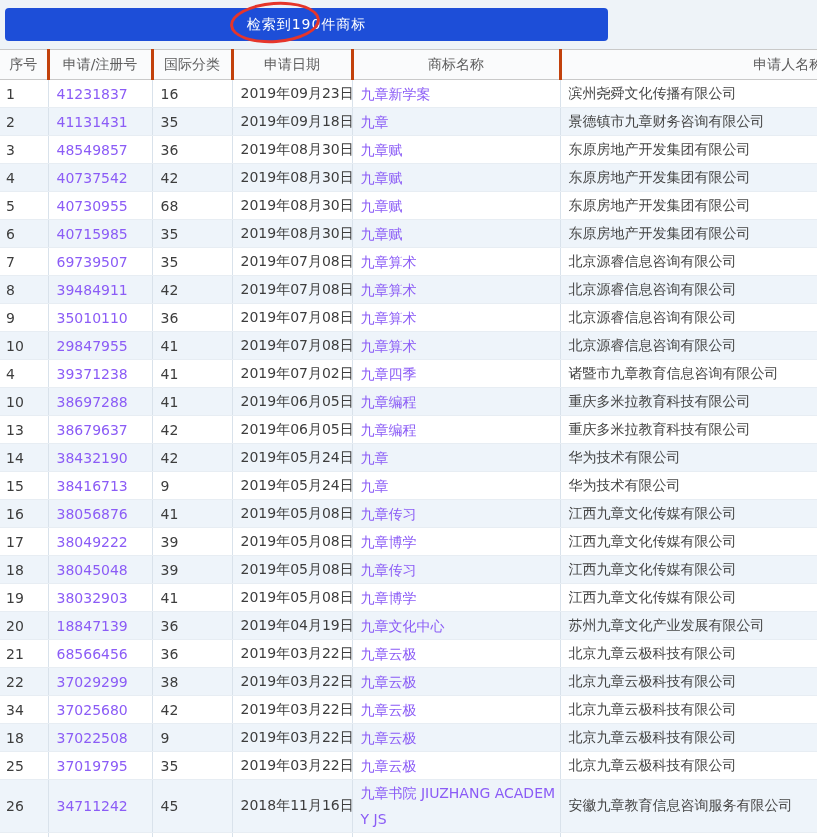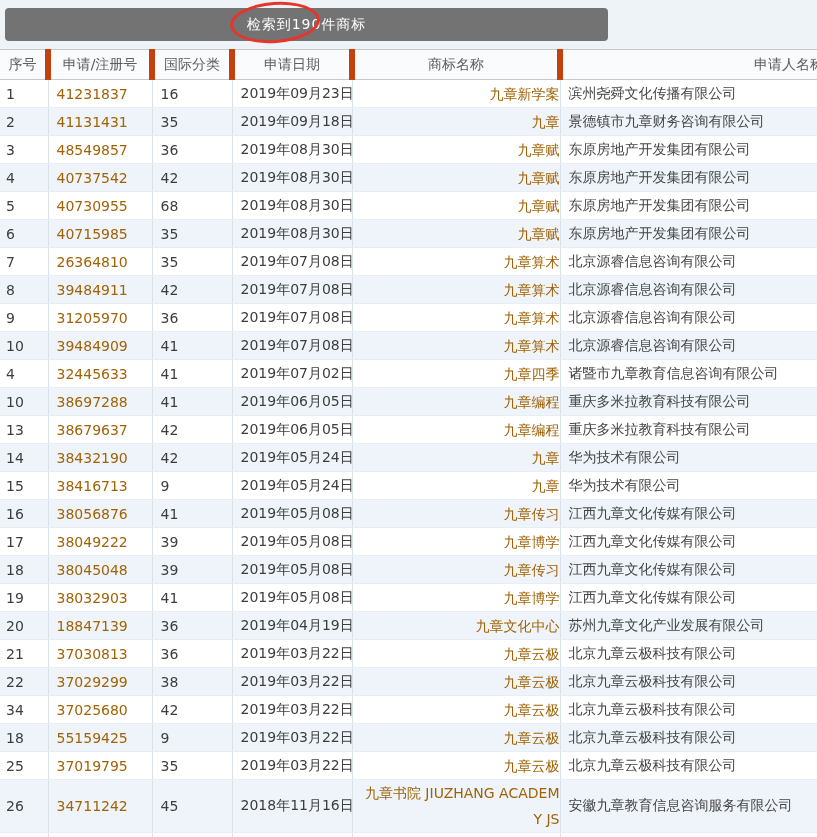--- a/index.html
+++ b/index.html
@@ -8,21 +8,21 @@
     position: relative;
     overflow: hidden;
     background: #eef3f8;
     font-family: "DejaVu Sans", "Liberation Sans", sans-serif;
     font-size: 14px;
   }
   .banner {
     position: absolute;
     left: 5px; top: 8px;
     width: 603px; height: 33px;
-    background: #737373;
+    background: #1d4ed8;
     border-radius: 4px;
     color: #ffffff;
     line-height: 33px;
     text-align: center;
     letter-spacing: 1px;
   }
   .red-ellipse {
     position: absolute;
     left: 230px; top: 2px;
     width: 90px; height: 41px;
@@ -51,21 +51,21 @@
   col.c-tmname   { width: 208px; }
   col.c-applicant{ width: 455px; }
   thead th {
     height: 30px;
     background: #fafbfc;
     color: #5d5d5d;
     font-weight: 400;
     text-align: center;
     border-top: 1px solid #c9c9c9;
     border-bottom: 1px solid #c9c9c9;
-    border-right: 6px solid #c2410c;
+    border-right: 3px solid #c2410c;
     overflow: hidden;
     white-space: nowrap;
   }
   thead th:last-child { border-right: none; }
   tbody td {
     height: 28px;
     padding-left: 8px;
     color: #3d3d3d;
     vertical-align: middle;
     border-right: 1px solid #d9e2eb;
@@ -73,28 +73,27 @@
     white-space: nowrap;
     overflow: hidden;
   }
   tbody td:last-child { border-right: none; }
   tbody td.td-serial { padding-left: 6px; }
   tbody td.td-date   { padding-left: 8px; }
   tbody td.td-tmname {
     white-space: normal;
     word-break: break-all;
     line-height: 26px;
-    text-align: right;
   }
   tbody td.td-applicant { color: #454545; }
   tbody tr:nth-child(even) { background: #eef4fa; }
   tbody tr:nth-child(odd)  { background: #ffffff; }
   tbody tr.partial-row td { height: 7px; border-bottom: none; }
   a.cell-link {
-    color: #a16207;
+    color: #8b5cf6;
     text-decoration: none;
     cursor: pointer;
   }
 </style>
 </head>
 <body>
 
 <div class="banner">检索到190件商标</div>
 <div class="red-ellipse"></div>
 
@@ -162,53 +161,53 @@
         <tr>
           <td class="td-serial">6</td>
           <td class="td-regno"><a class="cell-link">40715985</a></td>
           <td>35</td>
           <td class="td-date">2019年08月30日</td>
           <td class="td-tmname"><a class="cell-link">九章赋</a></td>
           <td class="td-applicant">东原房地产开发集团有限公司</td>
         </tr>
         <tr>
           <td class="td-serial">7</td>
-          <td class="td-regno"><a class="cell-link">26364810</a></td>
+          <td class="td-regno"><a class="cell-link">69739507</a></td>
           <td>35</td>
           <td class="td-date">2019年07月08日</td>
           <td class="td-tmname"><a class="cell-link">九章算术</a></td>
           <td class="td-applicant">北京源睿信息咨询有限公司</td>
         </tr>
         <tr>
           <td class="td-serial">8</td>
           <td class="td-regno"><a class="cell-link">39484911</a></td>
           <td>42</td>
           <td class="td-date">2019年07月08日</td>
           <td class="td-tmname"><a class="cell-link">九章算术</a></td>
           <td class="td-applicant">北京源睿信息咨询有限公司</td>
         </tr>
         <tr>
           <td class="td-serial">9</td>
-          <td class="td-regno"><a class="cell-link">31205970</a></td>
+          <td class="td-regno"><a class="cell-link">35010110</a></td>
           <td>36</td>
           <td class="td-date">2019年07月08日</td>
           <td class="td-tmname"><a class="cell-link">九章算术</a></td>
           <td class="td-applicant">北京源睿信息咨询有限公司</td>
         </tr>
         <tr>
           <td class="td-serial">10</td>
-          <td class="td-regno"><a class="cell-link">39484909</a></td>
+          <td class="td-regno"><a class="cell-link">29847955</a></td>
           <td>41</td>
           <td class="td-date">2019年07月08日</td>
           <td class="td-tmname"><a class="cell-link">九章算术</a></td>
           <td class="td-applicant">北京源睿信息咨询有限公司</td>
         </tr>
         <tr>
           <td class="td-serial">4</td>
-          <td class="td-regno"><a class="cell-link">32445633</a></td>
+          <td class="td-regno"><a class="cell-link">39371238</a></td>
           <td>41</td>
           <td class="td-date">2019年07月02日</td>
           <td class="td-tmname"><a class="cell-link">九章四季</a></td>
           <td class="td-applicant">诸暨市九章教育信息咨询有限公司</td>
         </tr>
         <tr>
           <td class="td-serial">10</td>
           <td class="td-regno"><a class="cell-link">38697288</a></td>
           <td>41</td>
           <td class="td-date">2019年06月05日</td>
@@ -274,21 +273,21 @@
         <tr>
           <td class="td-serial">20</td>
           <td class="td-regno"><a class="cell-link">18847139</a></td>
           <td>36</td>
           <td class="td-date">2019年04月19日</td>
           <td class="td-tmname"><a class="cell-link">九章文化中心</a></td>
           <td class="td-applicant">苏州九章文化产业发展有限公司</td>
         </tr>
         <tr>
           <td class="td-serial">21</td>
-          <td class="td-regno"><a class="cell-link">37030813</a></td>
+          <td class="td-regno"><a class="cell-link">68566456</a></td>
           <td>36</td>
           <td class="td-date">2019年03月22日</td>
           <td class="td-tmname"><a class="cell-link">九章云极</a></td>
           <td class="td-applicant">北京九章云极科技有限公司</td>
         </tr>
         <tr>
           <td class="td-serial">22</td>
           <td class="td-regno"><a class="cell-link">37029299</a></td>
           <td>38</td>
           <td class="td-date">2019年03月22日</td>
@@ -298,21 +297,21 @@
         <tr>
           <td class="td-serial">34</td>
           <td class="td-regno"><a class="cell-link">37025680</a></td>
           <td>42</td>
           <td class="td-date">2019年03月22日</td>
           <td class="td-tmname"><a class="cell-link">九章云极</a></td>
           <td class="td-applicant">北京九章云极科技有限公司</td>
         </tr>
         <tr>
           <td class="td-serial">18</td>
-          <td class="td-regno"><a class="cell-link">55159425</a></td>
+          <td class="td-regno"><a class="cell-link">37022508</a></td>
           <td>9</td>
           <td class="td-date">2019年03月22日</td>
           <td class="td-tmname"><a class="cell-link">九章云极</a></td>
           <td class="td-applicant">北京九章云极科技有限公司</td>
         </tr>
         <tr>
           <td class="td-serial">25</td>
           <td class="td-regno"><a class="cell-link">37019795</a></td>
           <td>35</td>
           <td class="td-date">2019年03月22日</td>

